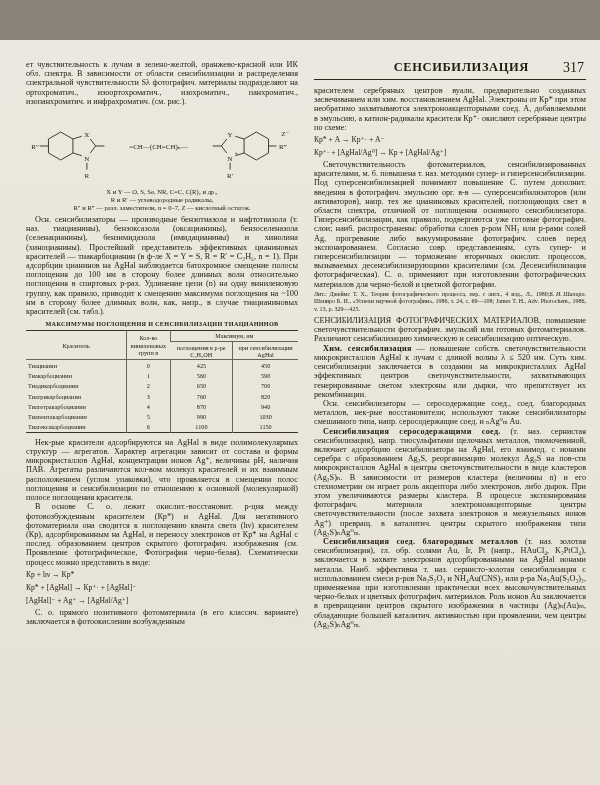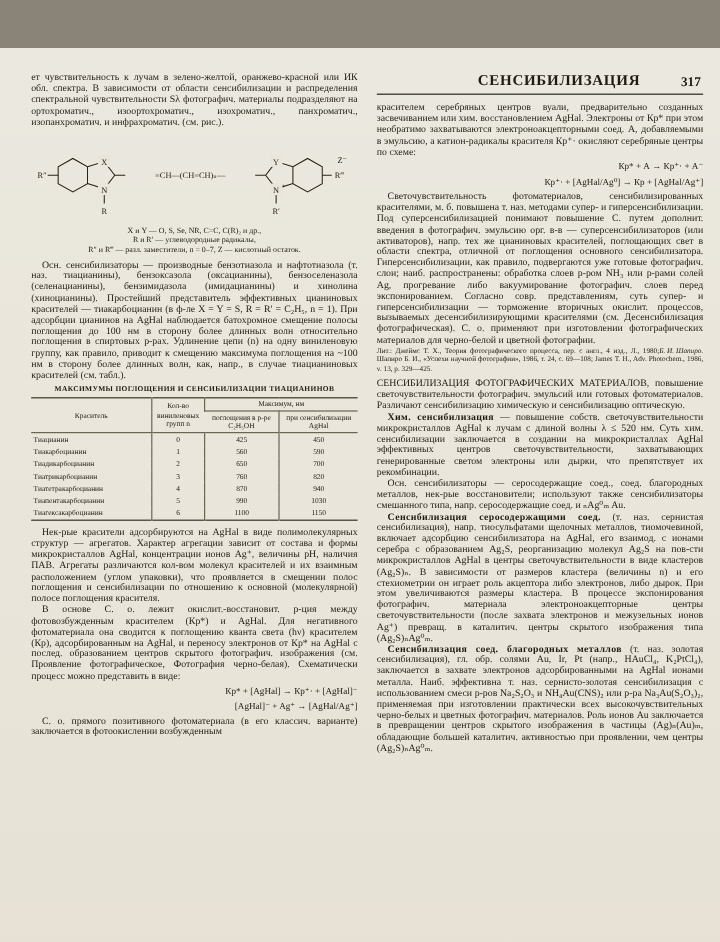--- a/index.html
+++ b/index.html
@@ -9,26 +9,26 @@
     background:linear-gradient(180deg,#ebe8df 0%,#e9e5da 55%,#e6e1d4 100%);
     color:#211b11;
     font-family:"Liberation Serif","DejaVu Serif",serif;
     margin-top:40px;
   }
   .columns { display:flex; gap:16px; padding:20px 14px 0 26px; }
   .col { width:272px; }
   .para { font-size:8.2px; line-height:9.2px; text-align:justify; margin:0; text-indent:9px; }
   .noindent { text-indent:0; }
   .running-head {
-    display:flex; justify-content:flex-end; align-items:flex-end; gap:34px;
+    display:flex; justify-content:flex-end; align-items:flex-start; gap:34px;
     border-bottom:1.4px solid #2c261a; padding:0 2px 3px 0; margin-bottom:6px;
   }
   .rh-title { font-weight:bold; font-size:12.5px; letter-spacing:.6px; }
-  .rh-page  { font-weight:bold; font-size:11px; }
-  .formula { text-align:right; font-size:7.6px; line-height:11px; margin:2px 0; }
+  .rh-page  { font-weight:normal; font-size:14px; }
+  .formula { text-align:left; font-size:7.6px; line-height:11px; margin:2px 0; }
   .figure { text-align:center; margin:3px 0 1px; }
   .caption { font-size:6.6px; line-height:8px; text-align:center; margin:0 8px 3px; }
   .tablewrap { margin:4px 0 5px; }
   .tabletitle { font-size:6.2px; font-weight:bold; letter-spacing:.3px; text-align:center; line-height:7.6px; margin:0 18px 2px; }
   table { width:100%; border-collapse:collapse; font-size:6.2px; line-height:7.2px;
           border-top:1px solid #3a3324; border-bottom:1px solid #3a3324; }
   th, td { border-left:.7px solid #6a6450; padding:1.5px 2px; vertical-align:middle; }
   th:first-child, td:first-child { border-left:none; }
   thead th { font-weight:normal; text-align:center; border-bottom:.7px solid #6a6450; }
   td.num { text-align:center; }
@@ -152,20 +152,21 @@
               <td class="num">1100</td>
               <td class="num">1150</td>
             </tr>
           </tbody>
         </table>
       </div>
 
       <p class="para">Нек-рые красители адсорбируются на AgHal в виде полимолекулярных структур — агрегатов. Характер агрегации зависит от состава и формы микрокристаллов AgHal, концентрации ионов Ag⁺, величины pH, наличия ПАВ. Агрегаты различаются кол-вом молекул красителей и их взаимным расположением (углом упаковки), что проявляется в смещении полос поглощения и сенсибилизации по отношению к основной (молекулярной) полосе поглощения красителя.</p>
       <p class="para">В основе С. о. лежит окислит.-восстановит. р-ция между фотовозбужденным красителем (Кр*) и AgHal. Для негативного фотоматериала она сводится к поглощению кванта света (hν) красителем (Кр), адсорбированным на AgHal, и переносу электронов от Кр* на AgHal с послед. образованием центров скрытого фотографич. изображения (см. Проявление фотографическое, Фотография черно-белая). Схематически процесс можно представить в виде:</p>
 
+      <div class="formula">Кр + hν → Кр*</div>
       <div class="formula">Кр* + [AgHal] → Кр⁺· + [AgHal]⁻</div>
       <div class="formula">[AgHal]⁻ + Ag⁺ → [AgHal/Ag⁺]</div>
 
       <p class="para">С. о. прямого позитивного фотоматериала (в его классич. варианте) заключается в фотоокислении возбужденным</p>
     </div>
 
     <div class="col">
       <div class="running-head">
         <span class="rh-title">СЕНСИБИЛИЗАЦИЯ</span>
         <span class="rh-page">317</span>

